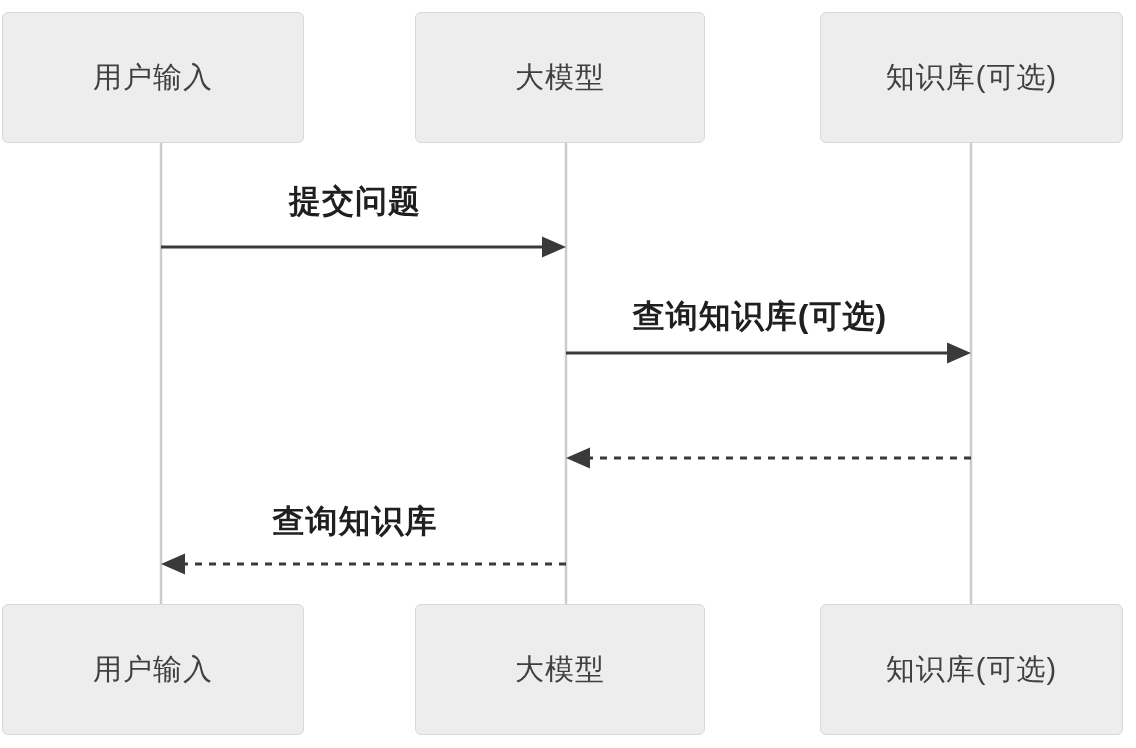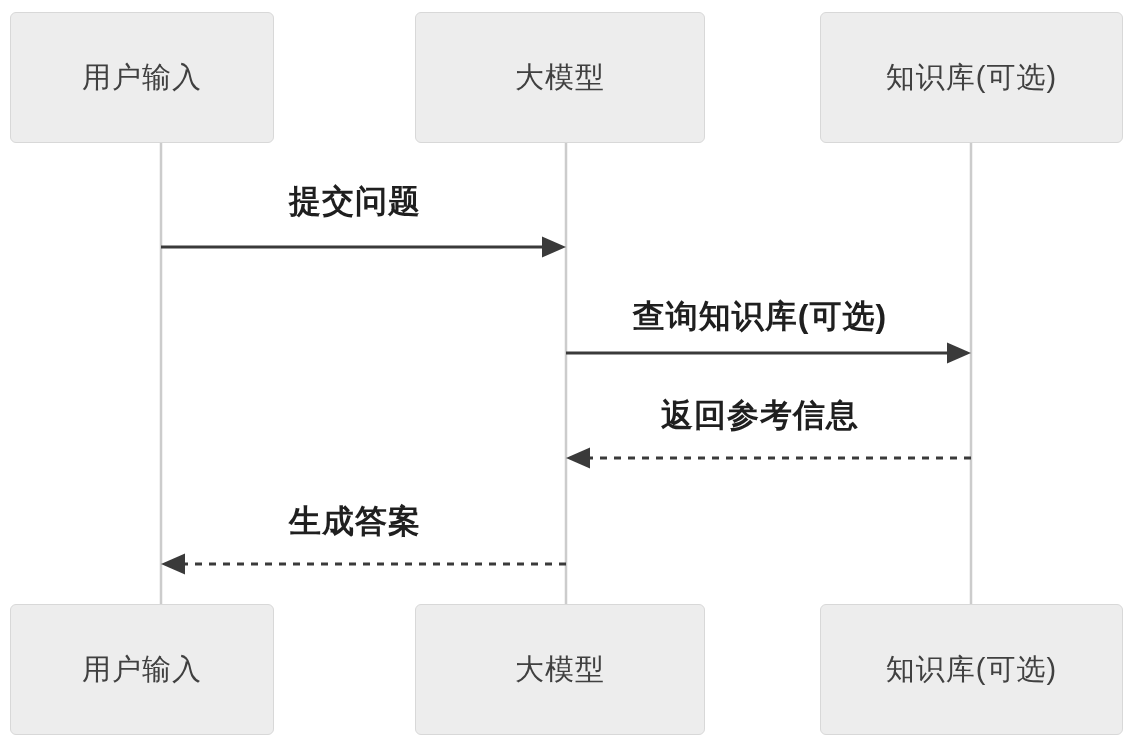--- a/index.html
+++ b/index.html
@@ -54,21 +54,21 @@
     border-radius: 6px;
     display: flex;
     align-items: center;
     justify-content: center;
     font-size: 29px;
     color: var(--actor-text);
     letter-spacing: 1px;
   }
   .actor-top { top: 12px; }
   .actor-bottom { top: 604px; }
-  .actor-col-1 { left: 10px;  width: 264px; text-align: right; }
+  .actor-col-1 { left: 2px;  width: 302px; text-align: right; }
   .actor-col-2 { left: 415px; width: 290px; }
   .actor-col-3 { left: 820px; width: 303px; }
   .msg-label {
     position: absolute;
     width: 388px;
     text-align: center;
     font-size: 32px;
     font-weight: 700;
     color: var(--message-text);
     letter-spacing: 1px;
@@ -107,22 +107,21 @@
   </div>
   <div class="actor-box actor-top actor-col-2">
     <span>大模型</span>
   </div>
   <div class="actor-box actor-top actor-col-3">
     <span>知识库(可选)</span>
   </div>
 
   <div class="msg-label msg-label-1">提交问题</div>
   <div class="msg-label msg-label-2">查询知识库(可选)</div>
-  <div class="msg-label msg-label-3">返回参考信息</div>
-  <div class="msg-label msg-label-4">生成答案</div>
+  <div class="msg-label msg-label-4">查询知识库</div>
 
   <div class="actor-box actor-bottom actor-col-1">
     <span>用户输入</span>
   </div>
   <div class="actor-box actor-bottom actor-col-2">
     <span>大模型</span>
   </div>
   <div class="actor-box actor-bottom actor-col-3">
     <span>知识库(可选)</span>
   </div>

